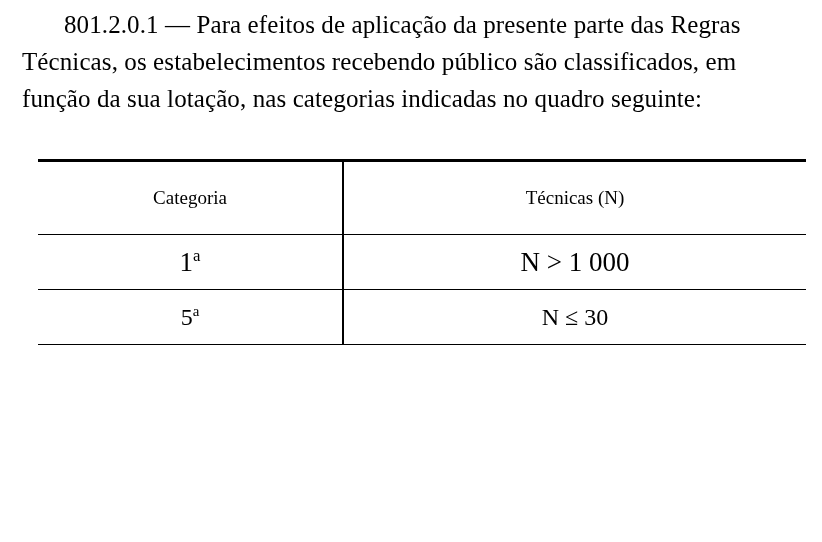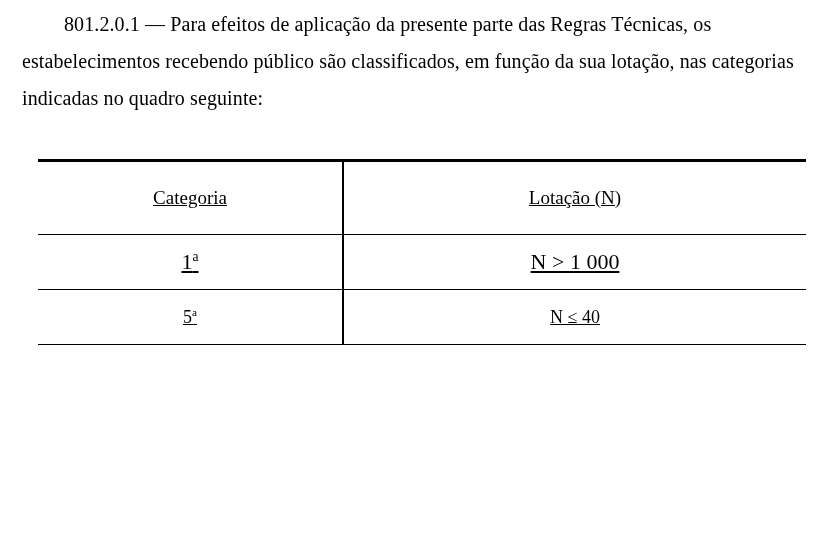--- a/index.html
+++ b/index.html
@@ -15,21 +15,21 @@
     overflow: hidden;
   }
   .page {
     position: relative;
     width: 822px;
     height: 542px;
     box-sizing: border-box;
     padding: 6px 18px 0 22px;
   }
   .paragraph {
-    font-size: 20px;
+    font-size: 25px;
     line-height: 37px;
     text-align: left;
     letter-spacing: 0.1px;
     margin: 0;
   }
   .paragraph .indent {
     display: inline-block;
     width: 42px;
   }
   .table-wrap {
@@ -51,36 +51,35 @@
     padding: 0;
   }
   .rule-top td {
     border-top: 3px solid #000;
   }
   .rule-bottom td {
     border-bottom: 3px solid #000;
   }
   .thin-bottom td {
     border-bottom: 1.5px solid #000;
-    text-decoration: underline;
   }
   .vline {
     border-left: 2px solid #000;
   }
   .head-row td {
     height: 72px;
     font-size: 19px;
   }
   .data-row td {
     height: 54px;
-    font-size: 22px;
+    font-size: 27px;
   }
   .last-row td {
     height: 54px;
-    font-size: 18px;
+    font-size: 24px;
   }
   .spacer-row td {
     height: 18px;
     border: none;
   }
   sup {
     font-size: 0.62em;
     vertical-align: super;
     line-height: 0;
   }
@@ -94,34 +93,34 @@
 
   <div class="table-wrap">
     <table class="cat-table">
       <colgroup>
         <col class="c1">
         <col class="c2">
       </colgroup>
       <tbody>
         <tr class="head-row rule-top thin-bottom">
           <td>Categoria</td>
-          <td class="vline">Lotação (N)</td>
+          <td class="vline">Técnicas (N)</td>
         </tr>
 
         <tr class="data-row thin-bottom">
           <td><span>1</span><sup>a</sup></td>
           <td class="vline">N &gt; 1 000</td>
         </tr>
 
 
 
 
         <tr class="last-row thin-bottom">
           <td><span>5</span><sup>a</sup></td>
-          <td class="vline">N ≤ 40</td>
+          <td class="vline">N ≤ 30</td>
         </tr>
 
         <tr class="spacer-row rule-bottom">
           <td></td>
           <td></td>
         </tr>
       </tbody>
     </table>
   </div>
 

